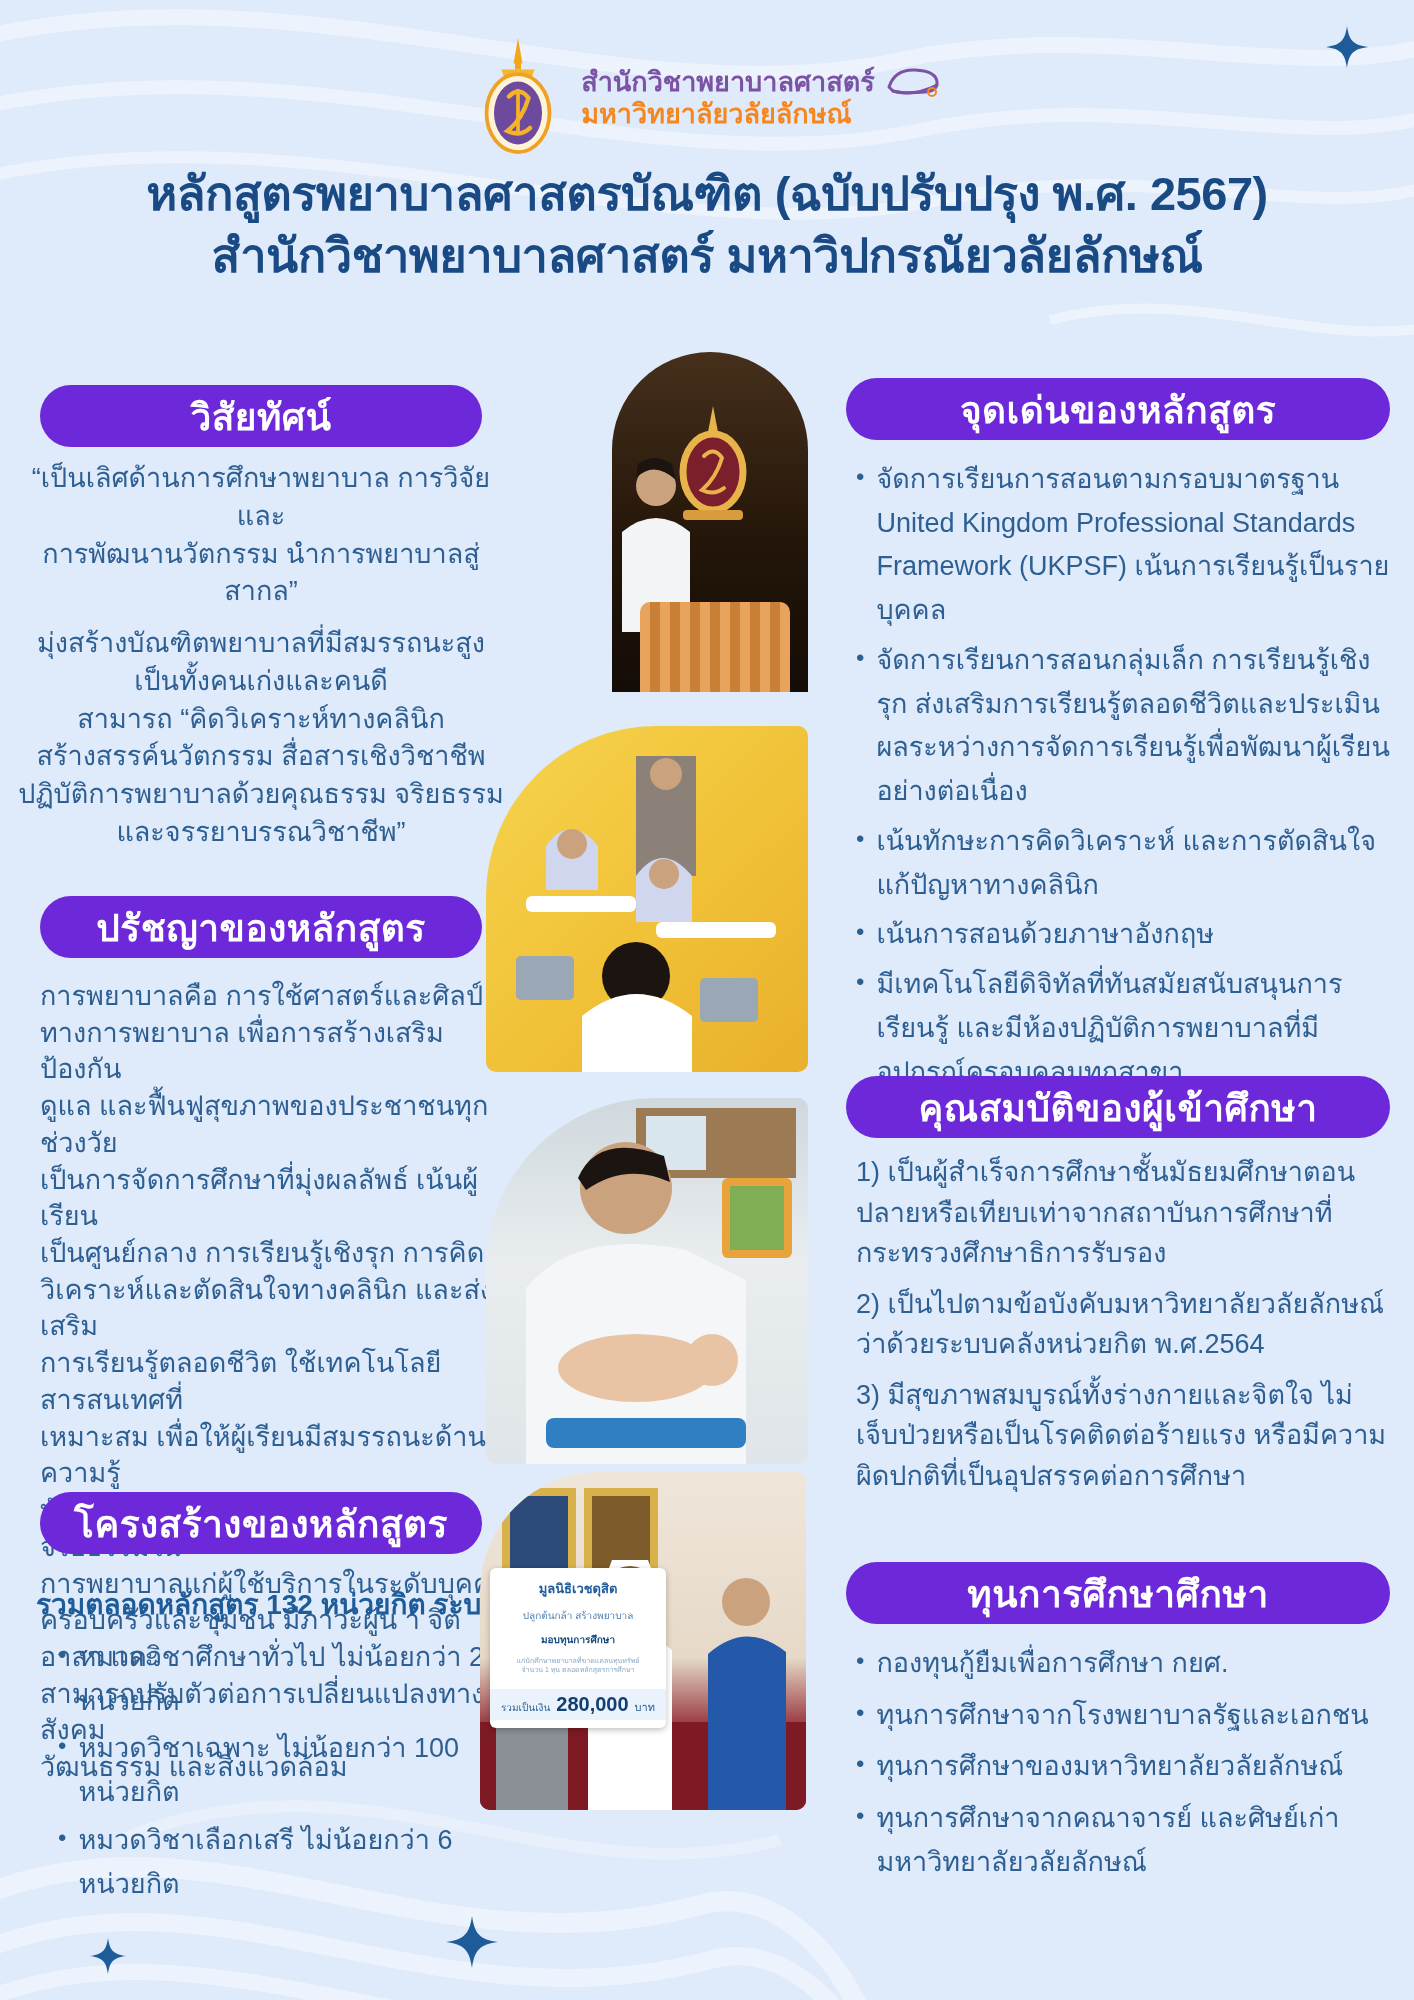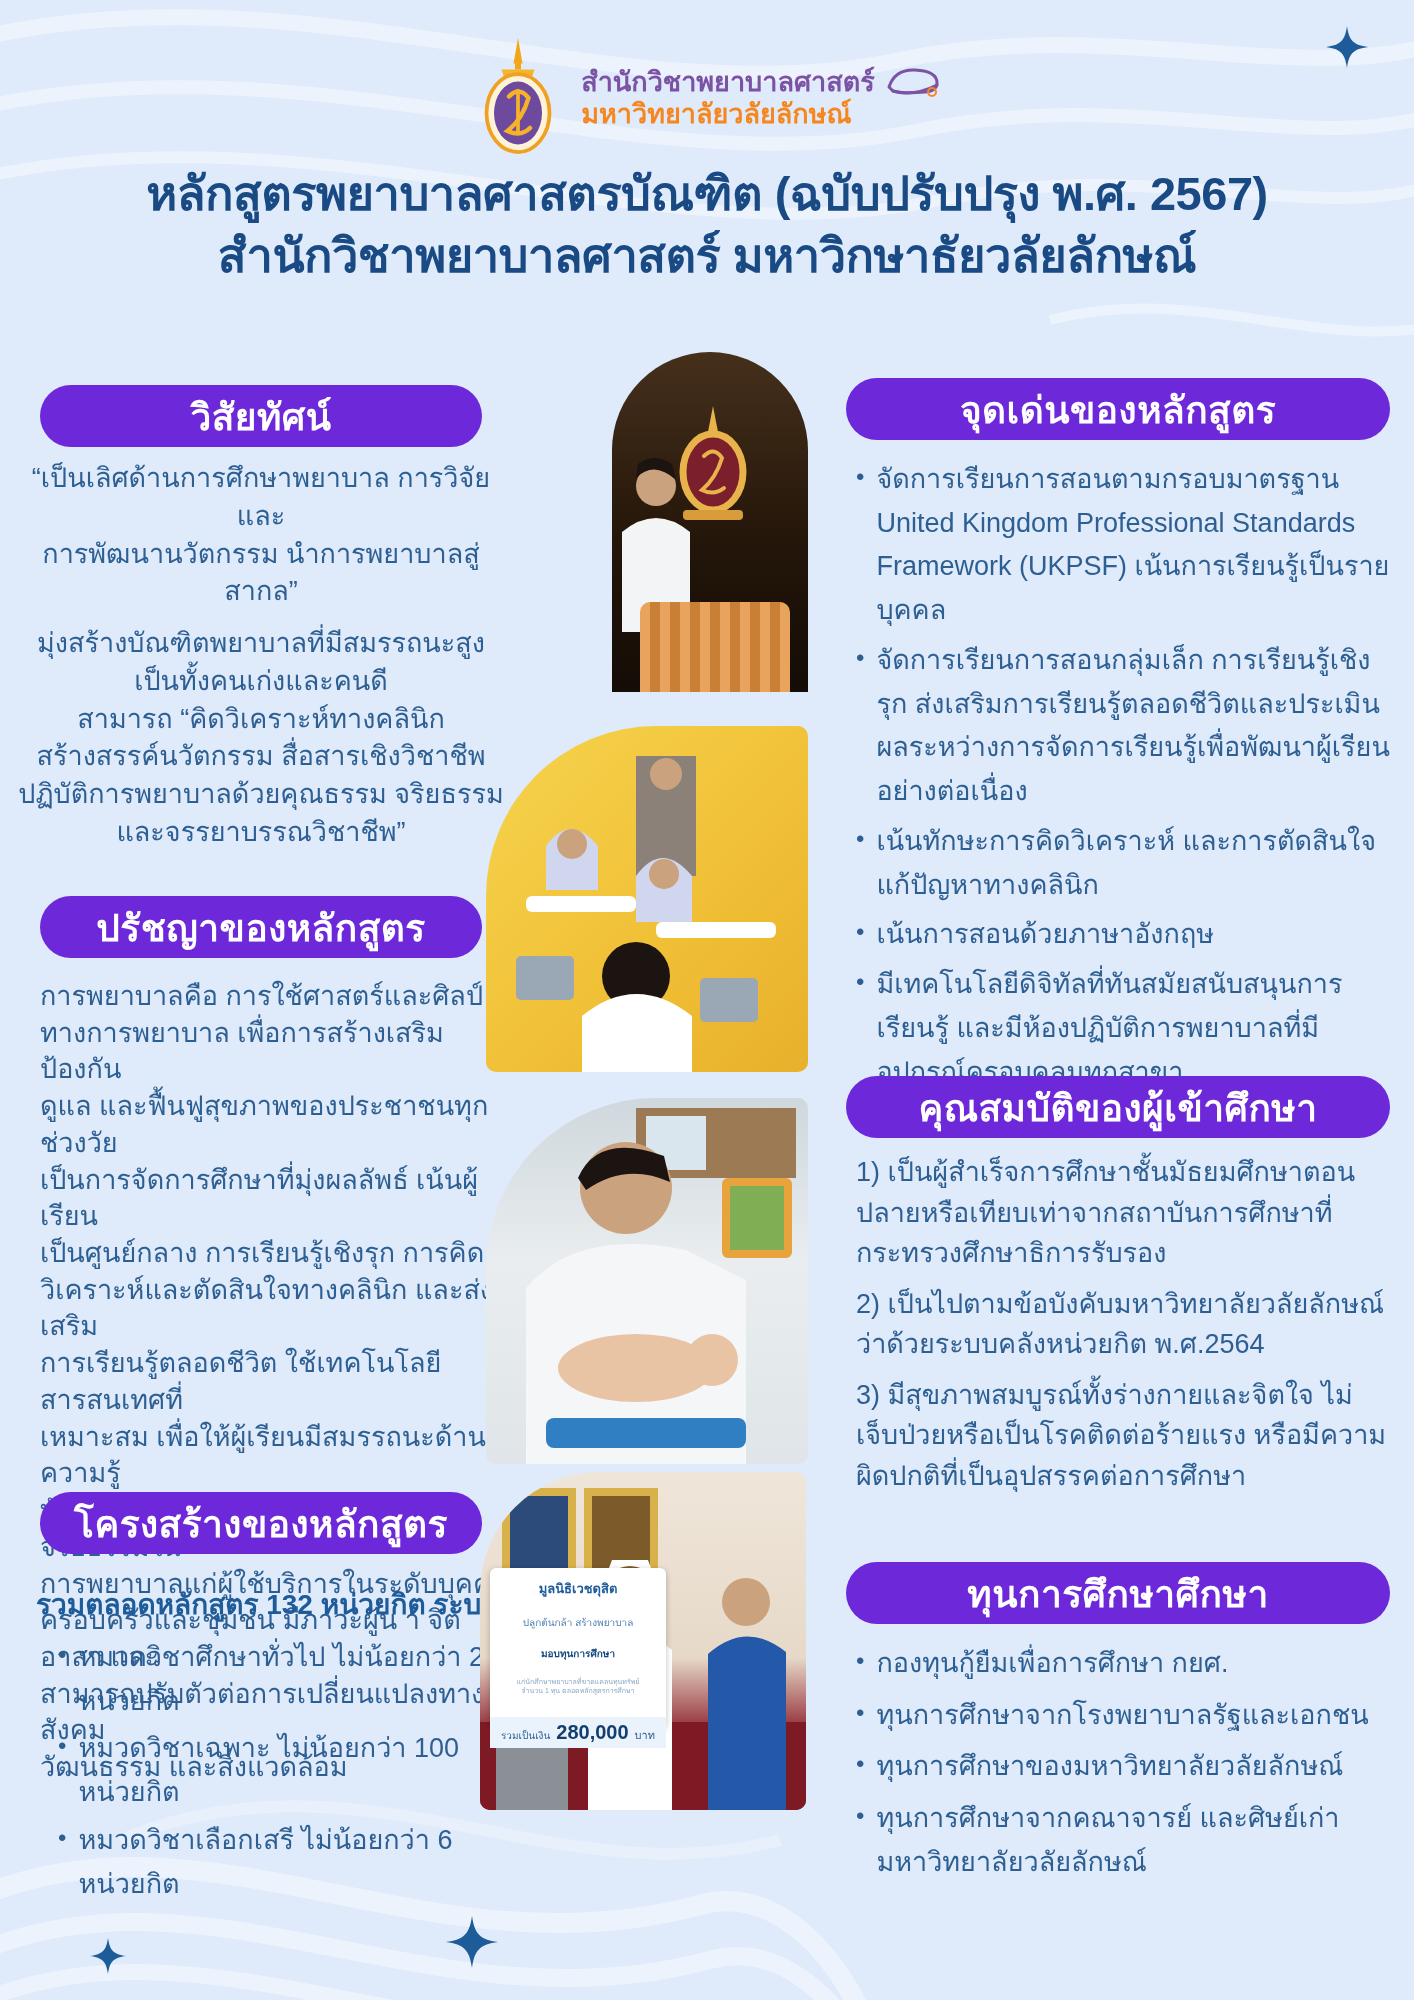--- a/index.html
+++ b/index.html
@@ -50,21 +50,21 @@
     border-radius:170px 10px 10px 10px; background:linear-gradient(135deg,#f6d44e 0%,#f0bf35 60%,#e8b02c 100%);}
   
   .photo3{left:486px; top:1098px; width:322px; height:366px;
     border-radius:170px 10px 10px 10px; background:linear-gradient(180deg,#cfd8dd 0%,#e9edef 45%,#dfe5e8 100%);}
   
   .photo4{left:480px; top:1472px; width:326px; height:338px;
     border-radius:120px 10px 10px 10px; background:linear-gradient(180deg,#efe6da 0%,#e6d9c8 55%,#8c1f2a 78%,#6f1620 100%);}
   .cheque{
     position:absolute; left:10px; top:96px; width:176px; height:150px; background:#ffffff;
     border-radius:6px; box-shadow:0 2px 6px rgba(0,0,0,.25);
-    display:flex; flex-direction:column; align-items:center; padding-top:10px; gap:16px;
+    display:flex; flex-direction:column; align-items:center; padding-top:10px; gap:9px;
   }
   .cq1{color:#1e5b99; font-weight:bold; font-size:13px;}
   .cq2{color:#4e7fb0; font-size:10px;}
   .cq3{color:#15497f; font-weight:bold; font-size:10px;}
   .cq4{color:#8aa7c4; font-size:7px; text-align:center; line-height:1.3;}
   .cqrow{margin-top:6px; background:#eaf2fb; width:100%; text-align:left; padding:4px 0; display:flex; align-items:baseline; justify-content:center; gap:6px;}
   .cq-label{color:#2d5f93; font-size:10px;}
   .cq-amount{color:#123f70; font-weight:800; font-size:20px;}
   .cq-unit{color:#2d5f93; font-size:11px;}
   .sparkle{position:absolute;}
@@ -115,21 +115,21 @@
           <path d="M8 26 Q28 32 52 20" fill="none" stroke="#7c52a5" stroke-width="3" stroke-linecap="round"></path>
           <circle cx="47" cy="27" r="4" fill="none" stroke="#f6871f" stroke-width="2"></circle>
         </svg>
       </div>
       <div class="org2">มหาวิทยาลัยวลัยลักษณ์</div>
     </div>
   </div>
 
   <div class="title">
     <div>หลักสูตรพยาบาลศาสตรบัณฑิต (ฉบับปรับปรุง พ.ศ. 2567)</div>
-    <div>สำนักวิชาพยาบาลศาสตร์ มหาวิกษาธัยวลัยลักษณ์</div>
+    <div>สำนักวิชาพยาบาลศาสตร์ มหาวิปกรณัยวลัยลักษณ์</div>
   </div>
 
   <div class="pill" style="left:40px; top:385px; width:442px; height:62px;">
     <span>วิสัยทัศน์</span>
   </div>
   <div class="body-center preline" style="left:28px; top:460px; width:466px;">“เป็นเลิศด้านการศึกษาพยาบาล การวิจัย และ
 การพัฒนานวัตกรรม นำการพยาบาลสู่สากล”</div>
 
   <div class="body-center preline" style="left:18px; top:625px; width:486px;">มุ่งสร้างบัณฑิตพยาบาลที่มีสมรรถนะสูง
 เป็นทั้งคนเก่งและคนดี

